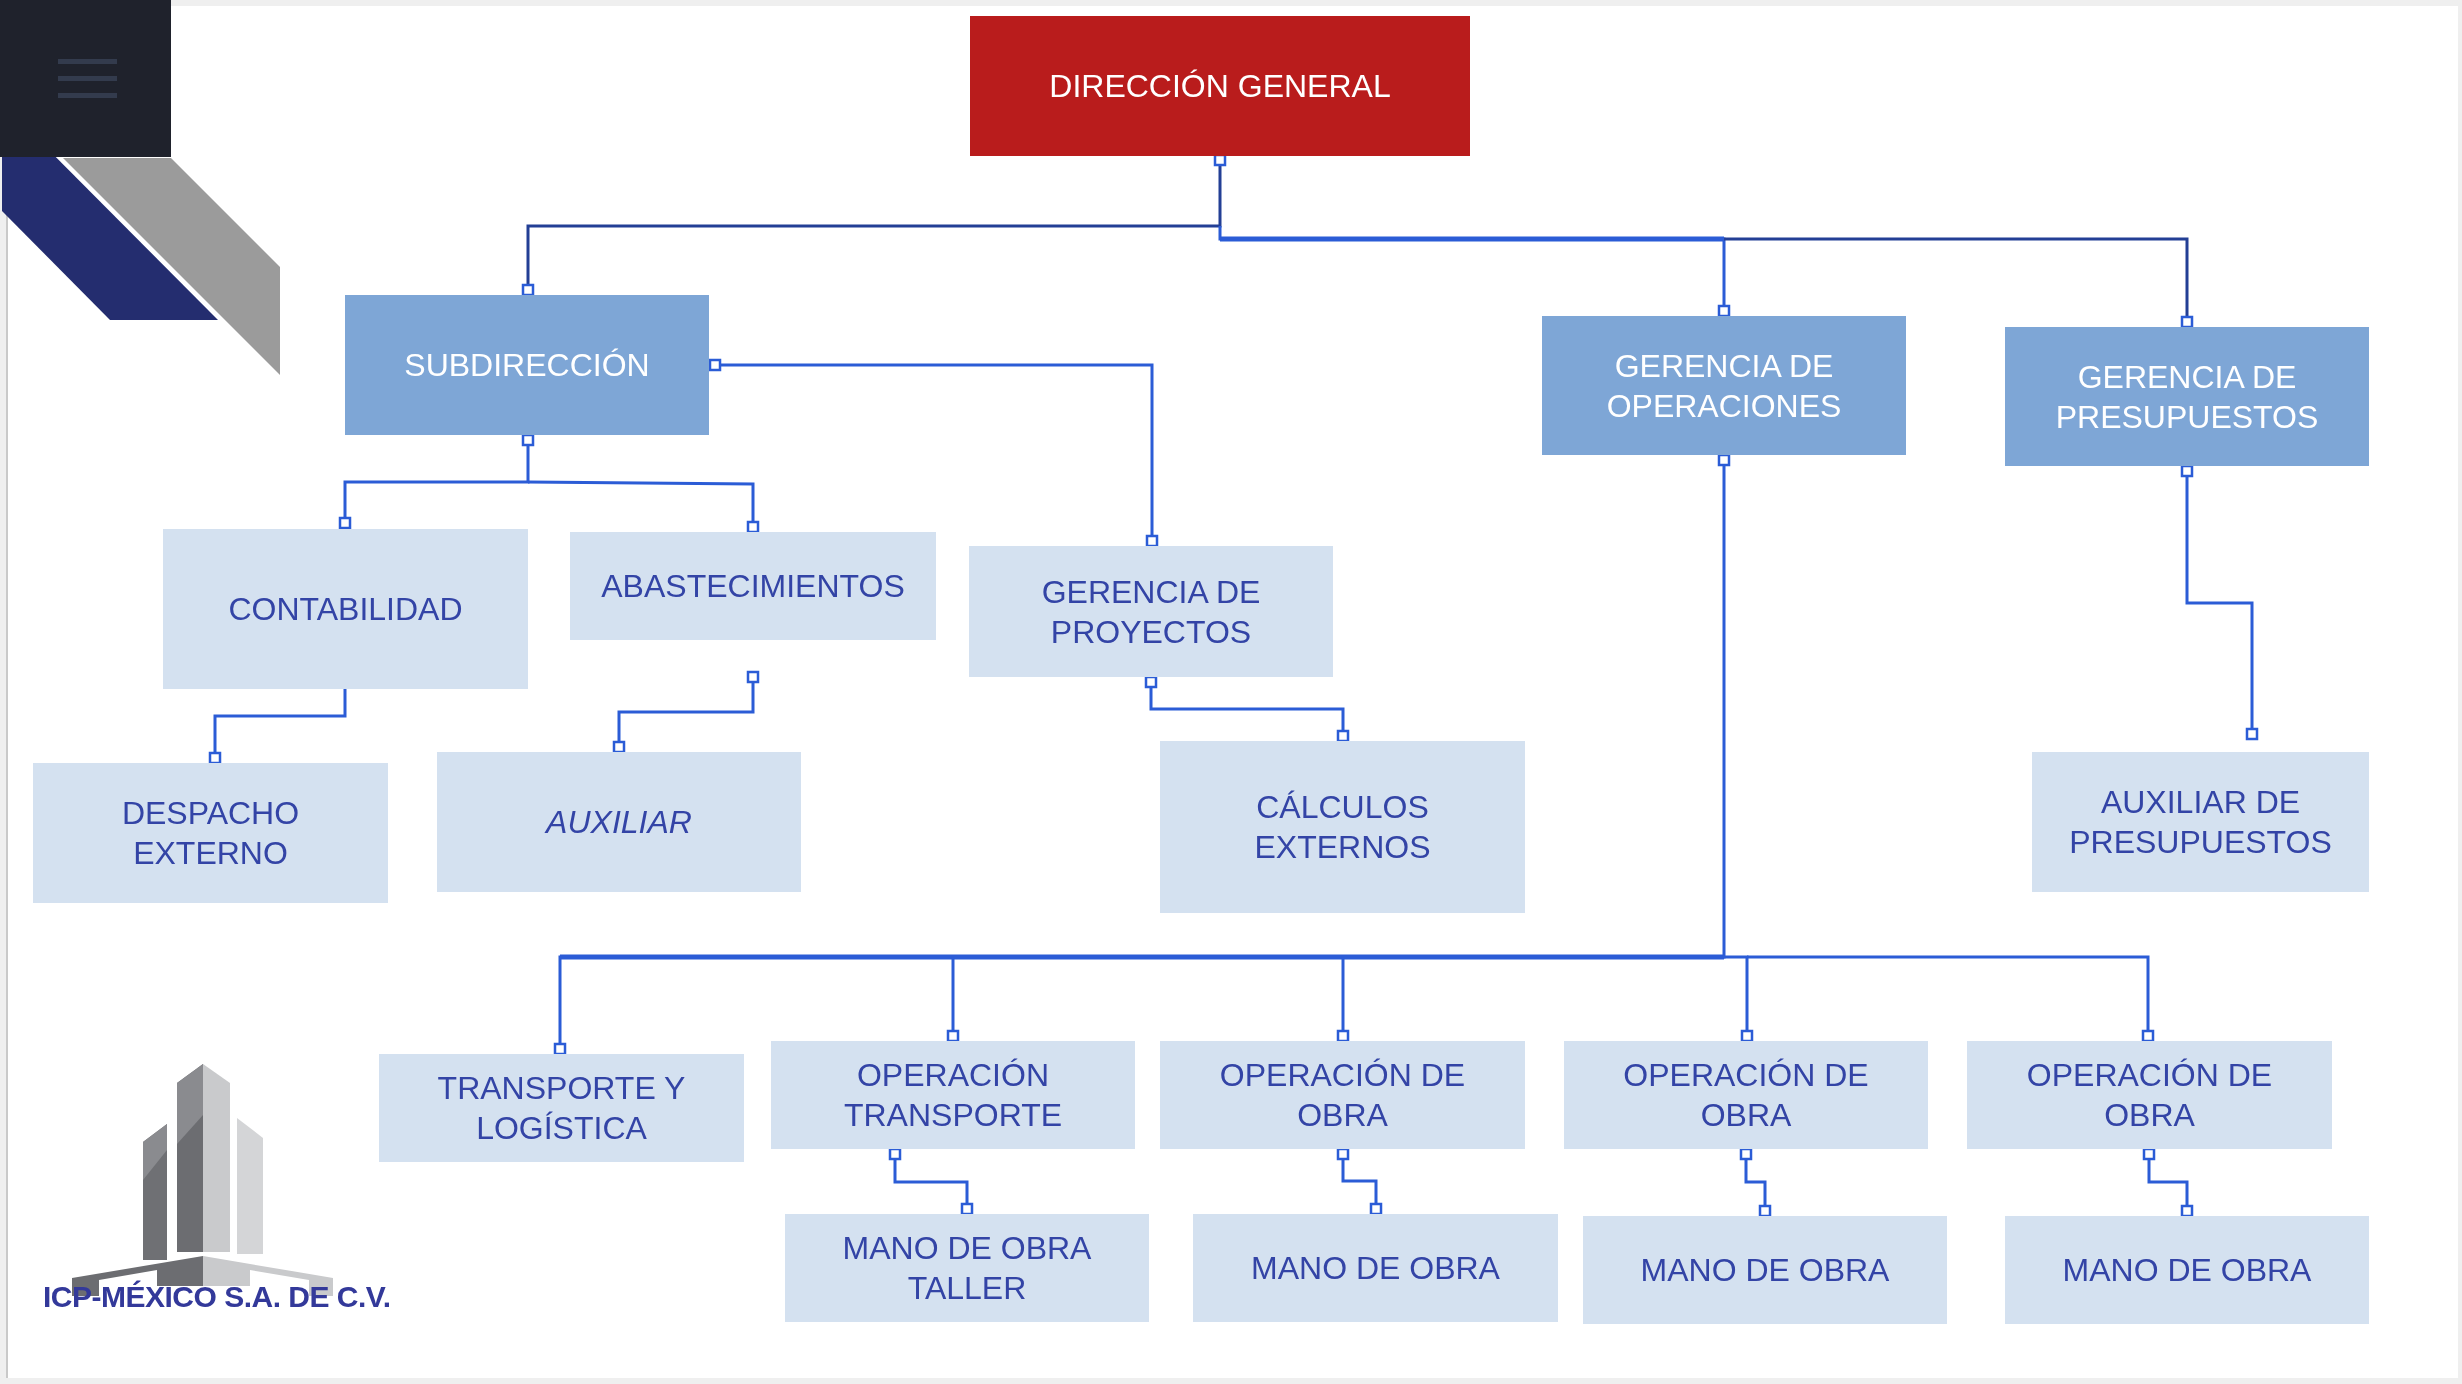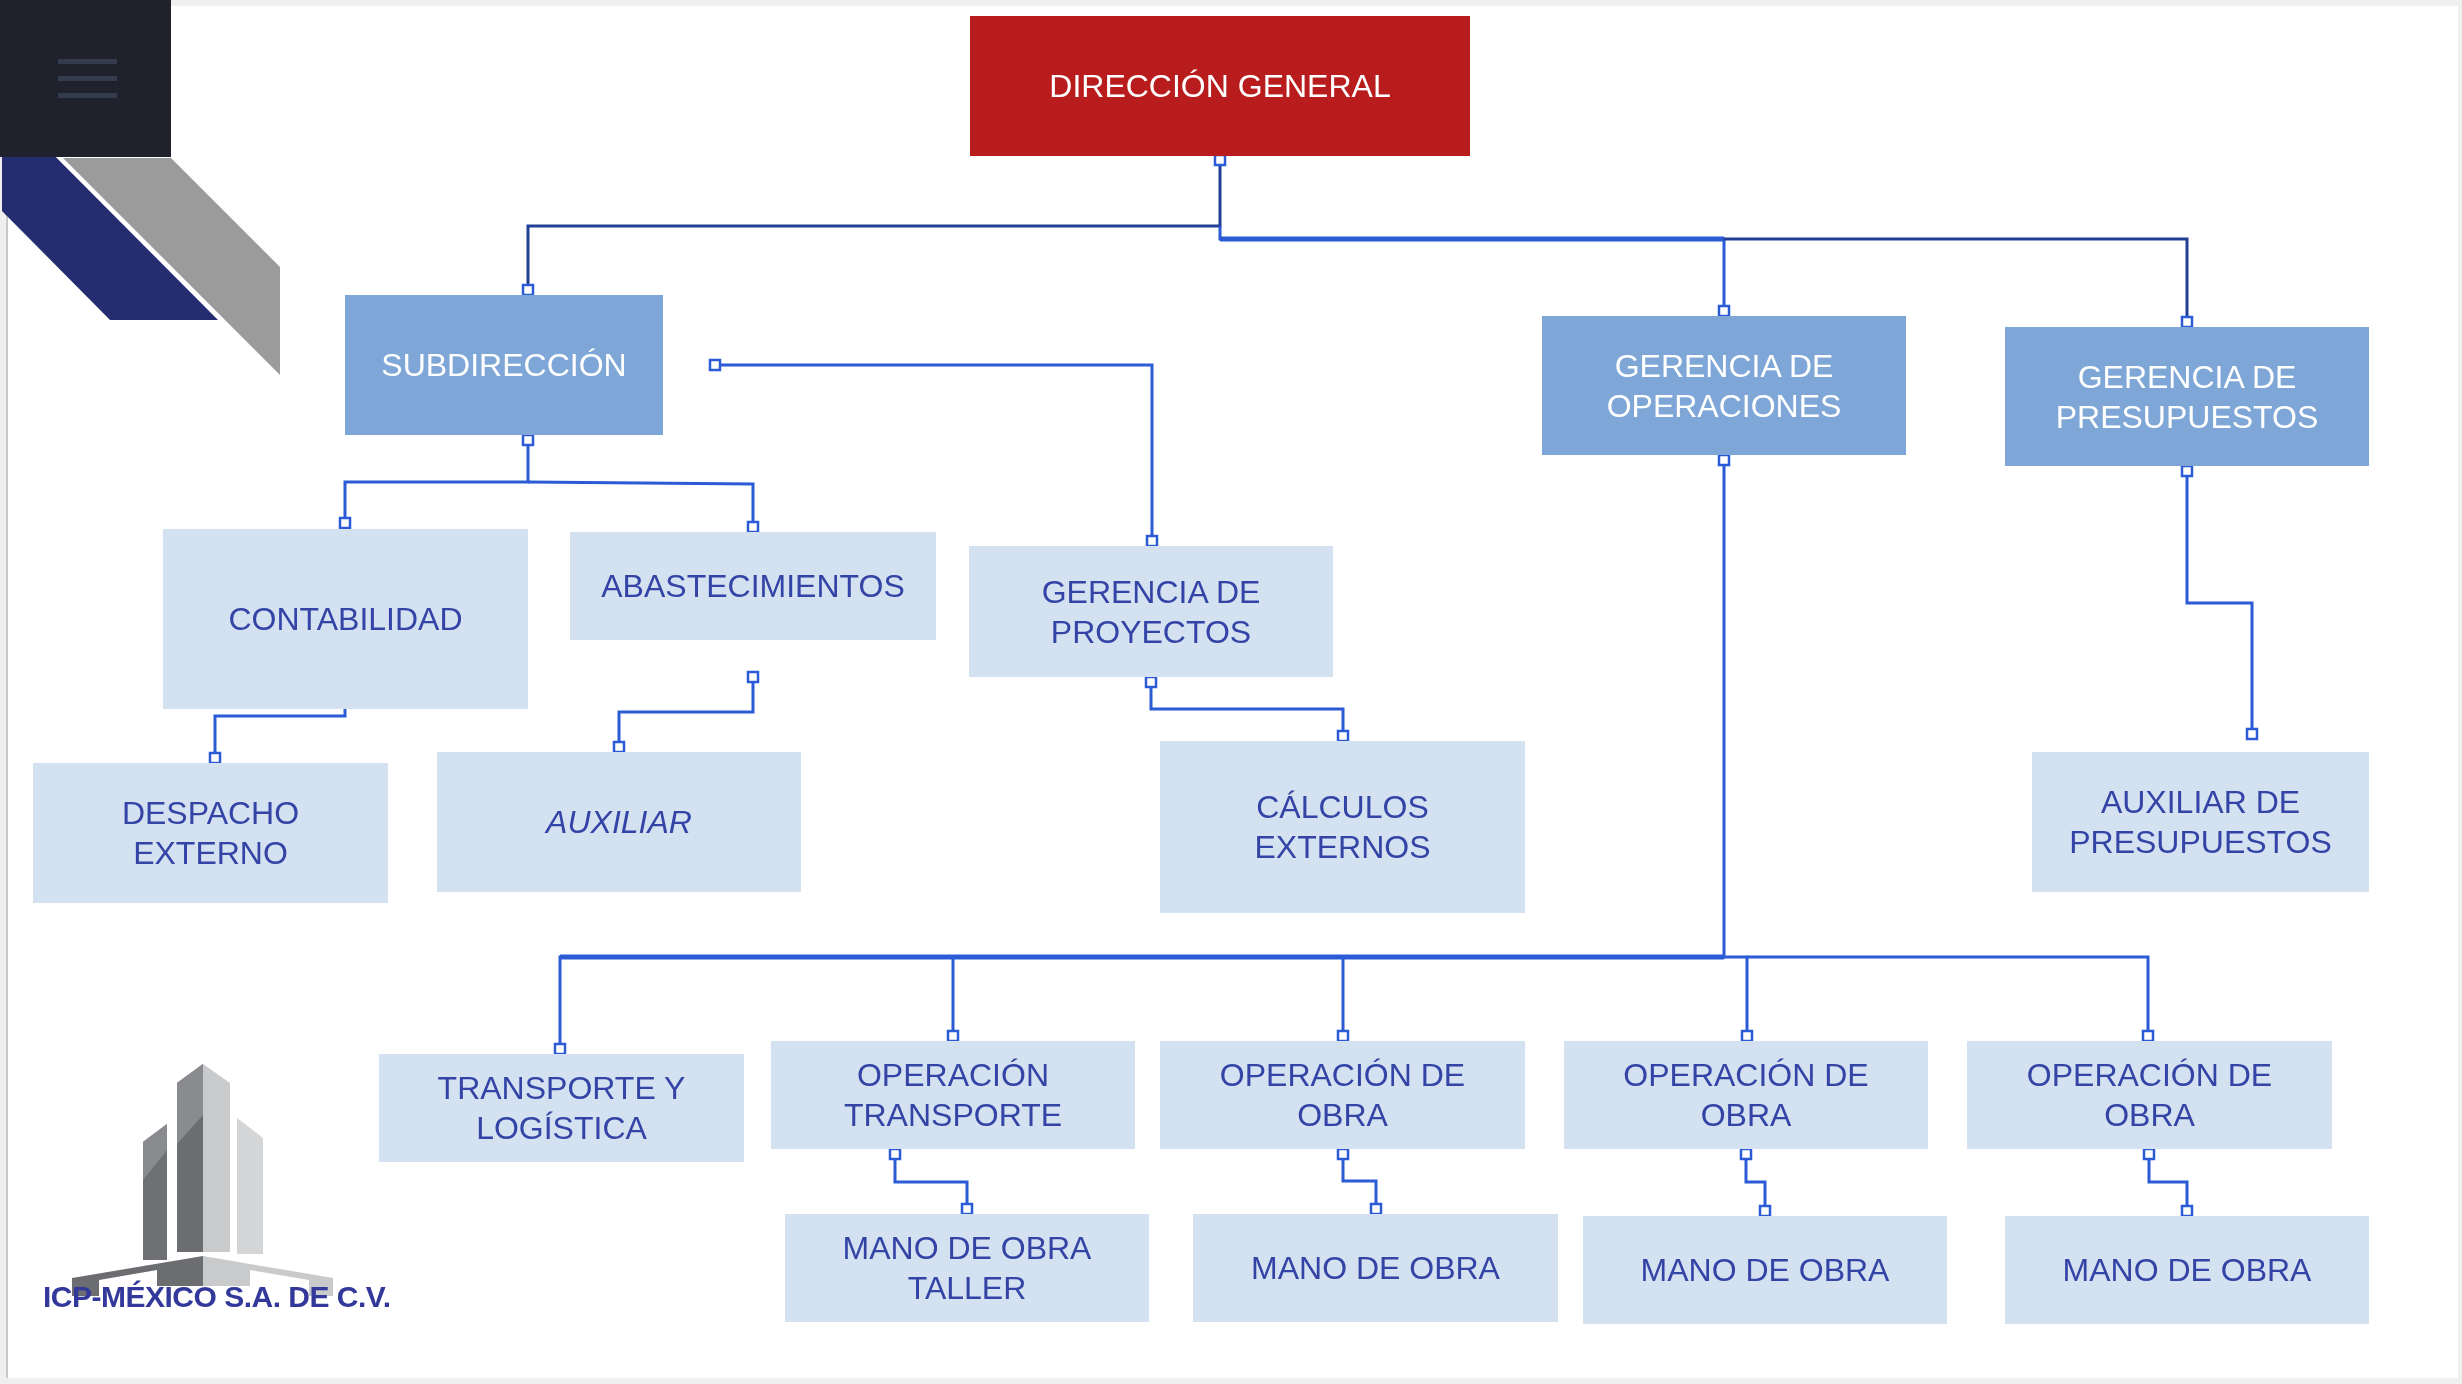--- a/index.html
+++ b/index.html
@@ -85,32 +85,32 @@
     <rect x="1741" y="1149" width="10" height="10" fill="#ffffff" stroke="#2b5cd6" stroke-width="2.5"></rect>
     <rect x="1760" y="1206" width="10" height="10" fill="#ffffff" stroke="#2b5cd6" stroke-width="2.5"></rect>
     <rect x="2144" y="1149" width="10" height="10" fill="#ffffff" stroke="#2b5cd6" stroke-width="2.5"></rect>
     <rect x="2182" y="1206" width="10" height="10" fill="#ffffff" stroke="#2b5cd6" stroke-width="2.5"></rect>
   </svg>
 
 <div id="boxes">
     <div class="box lvl0" style="left: 970px; top: 16px; width: 500px; height: 140px;">
       <span>DIRECCIÓN GENERAL</span>
     </div>
-    <div class="box lvl1" style="left: 345px; top: 295px; width: 318px; height: 140px; align-items: center;">
+    <div class="box lvl1" style="left: 345px; top: 295px; width: 364px; height: 140px; align-items: center;">
       <span>SUBDIRECCIÓN</span>
     </div>
     <div class="box lvl1" style="left: 1542px; top: 316px; width: 364px; height: 139px;">
       <span>GERENCIA DE
 OPERACIONES</span>
     </div>
     <div class="box lvl1" style="left: 2005px; top: 327px; width: 364px; height: 139px;">
       <span>GERENCIA DE
 PRESUPUESTOS</span>
     </div>
-    <div class="box lvl2" style="left: 163px; top: 529px; width: 365px; height: 180px; text-align: right;">
+    <div class="box lvl2" style="left: 163px; top: 529px; width: 365px; height: 160px; text-align: right;">
       <span>CONTABILIDAD</span>
     </div>
     <div class="box lvl2" style="left: 570px; top: 532px; width: 366px; height: 108px;">
       <span>ABASTECIMIENTOS</span>
     </div>
     <div class="box lvl2" style="left: 969px; top: 546px; width: 364px; height: 131px;">
       <span>GERENCIA DE
 PROYECTOS</span>
     </div>
     <div class="box lvl2" style="left: 33px; top: 763px; width: 355px; height: 140px;">

